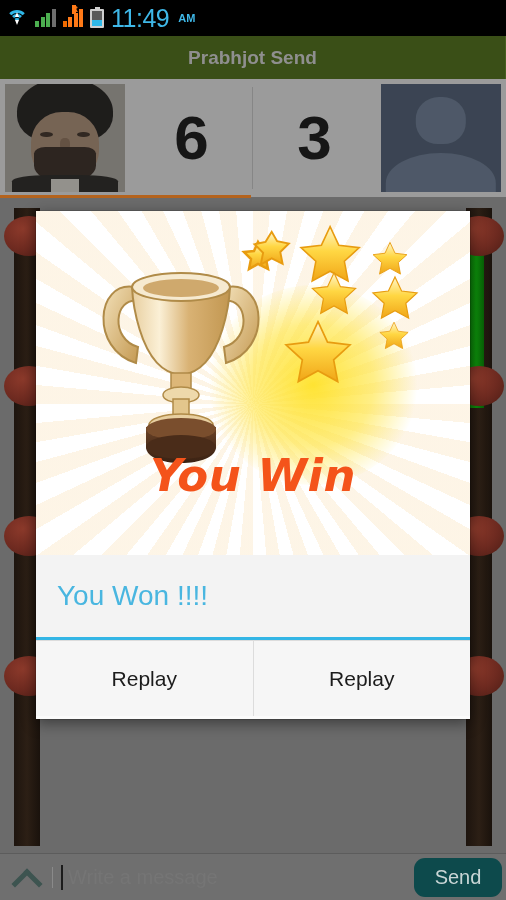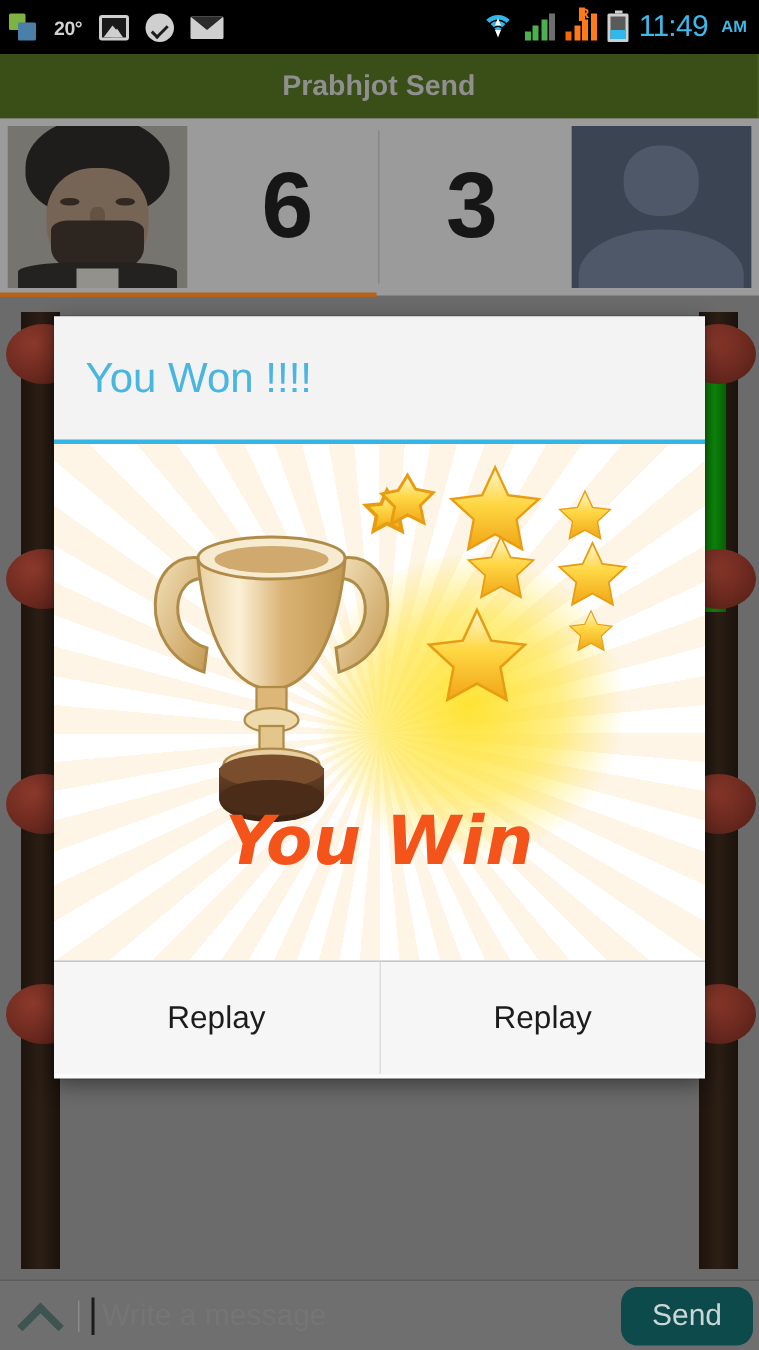--- a/index.html
+++ b/index.html
@@ -97,21 +97,21 @@
 
   .ic-battery {
     width:14px; height:19px; border:2px solid #cfcfcf; border-radius:1px;
     position:relative; background:#5a5a5a;
   }
   .ic-battery::before{
     content:""; position:absolute; top:-4px; left:3px; width:5px; height:2.5px; background:#cfcfcf;
   }
   .ic-battery .lvl { position:absolute; bottom:0; left:0; right:0; height:35%; background:#2fb8e8; }
 
-  .sb-clock { color:#3fb8e8; font-size:20px; letter-spacing:-0.5px; }
+  .sb-clock { color:#3fb8e8; font-size:25px; letter-spacing:-0.5px; }
   .sb-ampm  { color:#3fb8e8; font-size:11px; font-weight:bold; margin-left:2px; }
 
   
   #name-bar {
     position:absolute; top:36px; left:0; width:506px; height:43px;
     background:#3a4f17; display:flex;
   }
   #name-bar > div {
     flex:1; display:flex; align-items:center; justify-content:center;
     color:#8f8f8f; font-size:19px; font-weight:bold;
@@ -260,30 +260,20 @@
     background:#0d4a4c; color:#c9d6d6; font-size:20px;
     display:flex; align-items:center; justify-content:center; cursor:pointer;border-radius:11px;
   }
 </style>
 </head>
 <body>
 
 <div id="screen">
 
   <div id="status-bar">
-    <div class="sb-left">
-      <span class="ic-sync">
-          <i class="a"></i>
-          <i class="b"></i>
-        </span>
-      <span class="sb-temp">20°</span>
-      <span class="ic-gallery"></span>
-      <span class="ic-check"></span>
-      <span class="ic-mail"></span>
-    </div>
     <div class="sb-right">
       <span class="ic-wifi">
         <span class="arc a1"></span>
           <span class="arc a2"></span>
           <span class="arc a3"></span>
         <span class="updn"></span>
       </span>
       <span class="bars sig-green">
         <span class="b1"></span>
           <span class="b2"></span>
@@ -349,24 +339,20 @@
     <div class="pocket" style="left:4px;   top:318px;"></div>
     <div class="pocket" style="left:4px;   top:458px;"></div>
     <div class="pocket" style="left:454px; top:18px;"></div>
     <div class="pocket" style="left:454px; top:168px;"></div>
     <div class="pocket" style="left:454px; top:318px;"></div>
     <div class="pocket" style="left:454px; top:458px;"></div>
   </div>
 
   <div id="dialog">
 
-    <div id="dialog-title-bar">
-      <span id="dialog-title">You Won !!!!</span>
-    </div>
-
     <div id="dialog-body">
       <div class="sunburst"></div>
       <div class="glow"></div>
 
       <div class="trophy-wrap">
         <svg viewBox="0 0 210 230" width="210" height="230" aria-hidden="true">
           <defs>
             <linearGradient id="cupg" x1="0" y1="0" x2="1" y2="0">
               <stop offset="0%" stop-color="#e8cfa0"></stop>
               <stop offset="28%" stop-color="#fbf0d6"></stop>
@@ -420,20 +406,24 @@
             <polygon points="100,4 114,34 147,38 123,60 129,92 100,76 71,92 77,60 53,38 86,34" transform="translate(112,52) scale(0.47)"></polygon>
             <polygon points="100,4 114,34 147,38 123,60 129,92 100,76 71,92 77,60 53,38 86,34" transform="translate(14,96) scale(0.68)"></polygon>
             <polygon points="100,4 114,34 147,38 123,60 129,92 100,76 71,92 77,60 53,38 86,34" transform="translate(128,98) scale(0.30)"></polygon>
           </g>
         </svg>
       </div>
 
       <div class="win-word">You Win</div>
     </div>
 
+    <div id="dialog-title-bar">
+      <span id="dialog-title">You Won !!!!</span>
+    </div>
+
     <div id="dialog-buttons">
       <div class="dlg-btn first">Replay</div>
       <div class="dlg-btn">Replay</div>
     </div>
 
   </div>
 
   <div id="msg-bar">
     <span class="chev-up"></span>
     <span class="msg-divider"></span>

